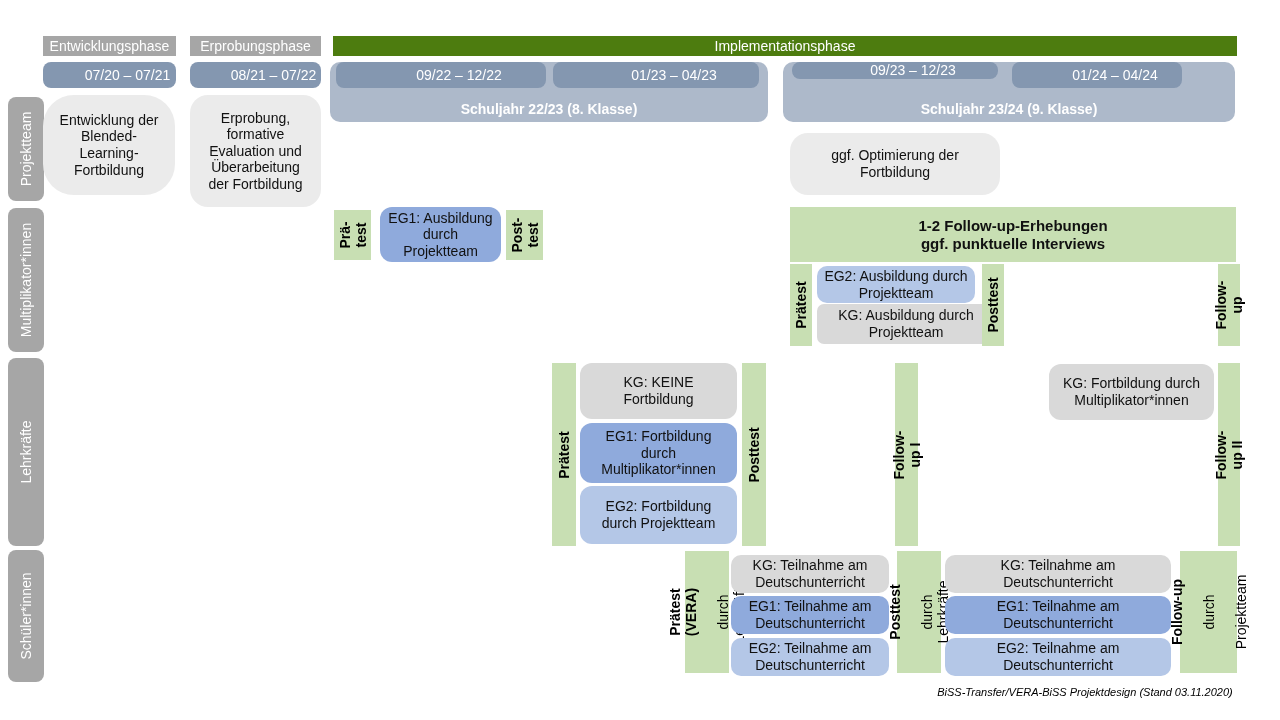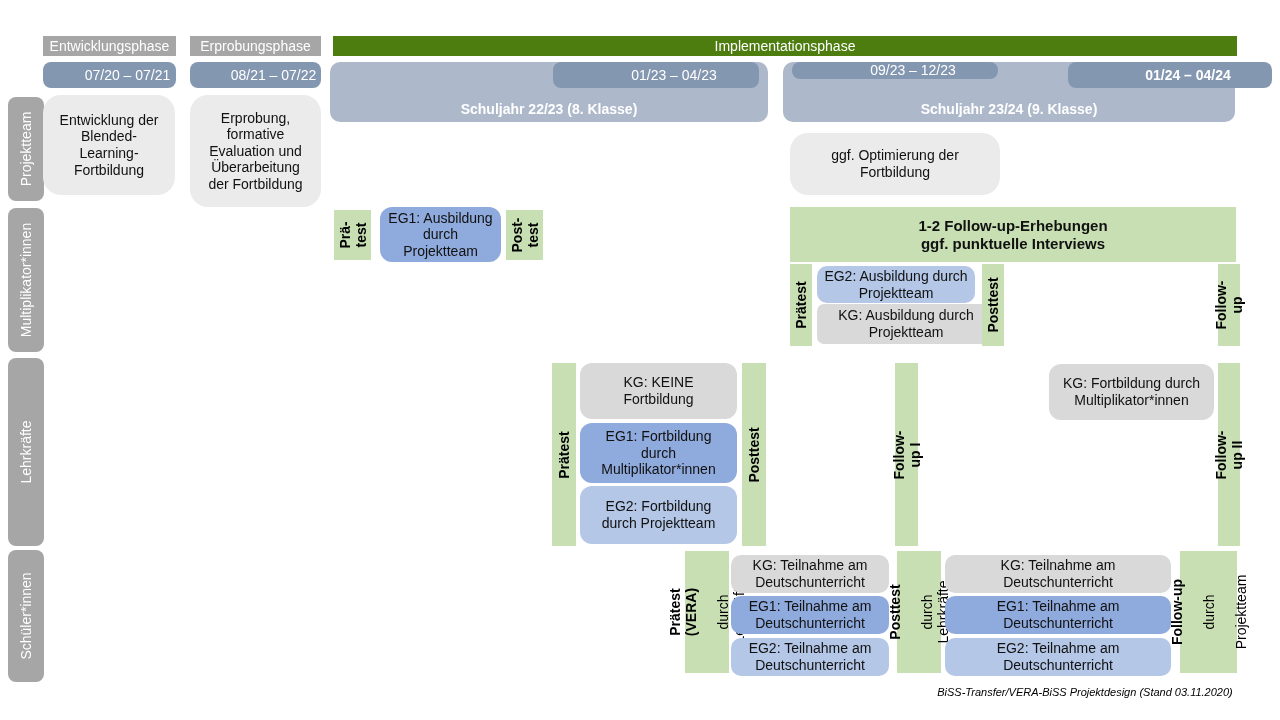--- a/index.html
+++ b/index.html
@@ -32,38 +32,39 @@
 
   <div class="abs year r10" style="left: 330px; top: 62px; width: 438px; height: 60px; background: rgb(173, 185, 202);">
     <span>Schuljahr 22/23 (8. Klasse)</span>
   </div>
   <div class="abs year r10" style="left: 783px; top: 62px; width: 452px; height: 60px; background: rgb(173, 185, 202);">
     <span>Schuljahr 23/24 (9. Klasse)</span>
   </div>
 
   <div class="abs box white r8" style="left: 43px; top: 62px; width: 133px; height: 26px; background: rgb(132, 151, 176);">07/20 – 07/21</div>
   <div class="abs box white r8" style="left: 190px; top: 62px; width: 131px; height: 26px; background: rgb(132, 151, 176);">08/21 – 07/22</div>
+  <div class="abs box white r8" style="left: 336px; top: 62px; width: 210px; height: 26px; background: rgb(132, 151, 176);">09/22 – 12/22</div>
   <div class="abs box white r8" style="left: 553px; top: 62px; width: 206px; height: 26px; background: rgb(132, 151, 176);">01/23 – 04/23</div>
   <div class="abs box white r8" style="left: 792px; top: 62px; width: 206px; height: 17px; background: rgb(132, 151, 176);">09/23 – 12/23</div>
-  <div class="abs box white r8" style="left: 1068px; top: 62px; width: 204px; height: 26px; background: rgb(132, 151, 176); font-weight: bold;">01/24 – 04/24</div>
+  <div class="abs box white r8" style="left: 1012px; top: 62px; width: 170px; height: 26px; background: rgb(132, 151, 176);">01/24 – 04/24</div>
 
   <div class="abs r8" style="left: 8px; top: 97px; width: 30px; height: 104px; background: rgb(166, 166, 166);">
     <span class="vt white">Projektteam</span>
   </div>
   <div class="abs r8" style="left: 8px; top: 208px; width: 30px; height: 144px; background: rgb(166, 166, 166);">
     <span class="vt white">Multiplikator*innen</span>
   </div>
   <div class="abs r8" style="left: 8px; top: 358px; width: 30px; height: 188px; background: rgb(166, 166, 166);">
     <span class="vt white">Lehrkräfte</span>
   </div>
   <div class="abs r8" style="left: 8px; top: 550px; width: 30px; height: 132px; background: rgb(166, 166, 166);">
     <span class="vt white">Schüler*innen</span>
   </div>
 
-  <div class="abs box r18" style="left: 43px; top: 95px; width: 132px; height: 100px; background: rgb(235, 235, 235);">Entwicklung der
+  <div class="abs box r18" style="left: 43px; top: 95px; width: 132px; height: 100px; background: rgb(235, 235, 235); border-radius: 31px;">Entwicklung der
 Blended-
 Learning-
 Fortbildung</div>
   <div class="abs box r18" style="left: 190px; top: 95px; width: 131px; height: 112px; background: rgb(235, 235, 235);">Erprobung,
 formative
 Evaluation und
 Überarbeitung
 der Fortbildung</div>
   <div class="abs box r18" style="left: 790px; top: 133px; width: 210px; height: 62px; background: rgb(235, 235, 235);">ggf. Optimierung der
 Fortbildung</div>

